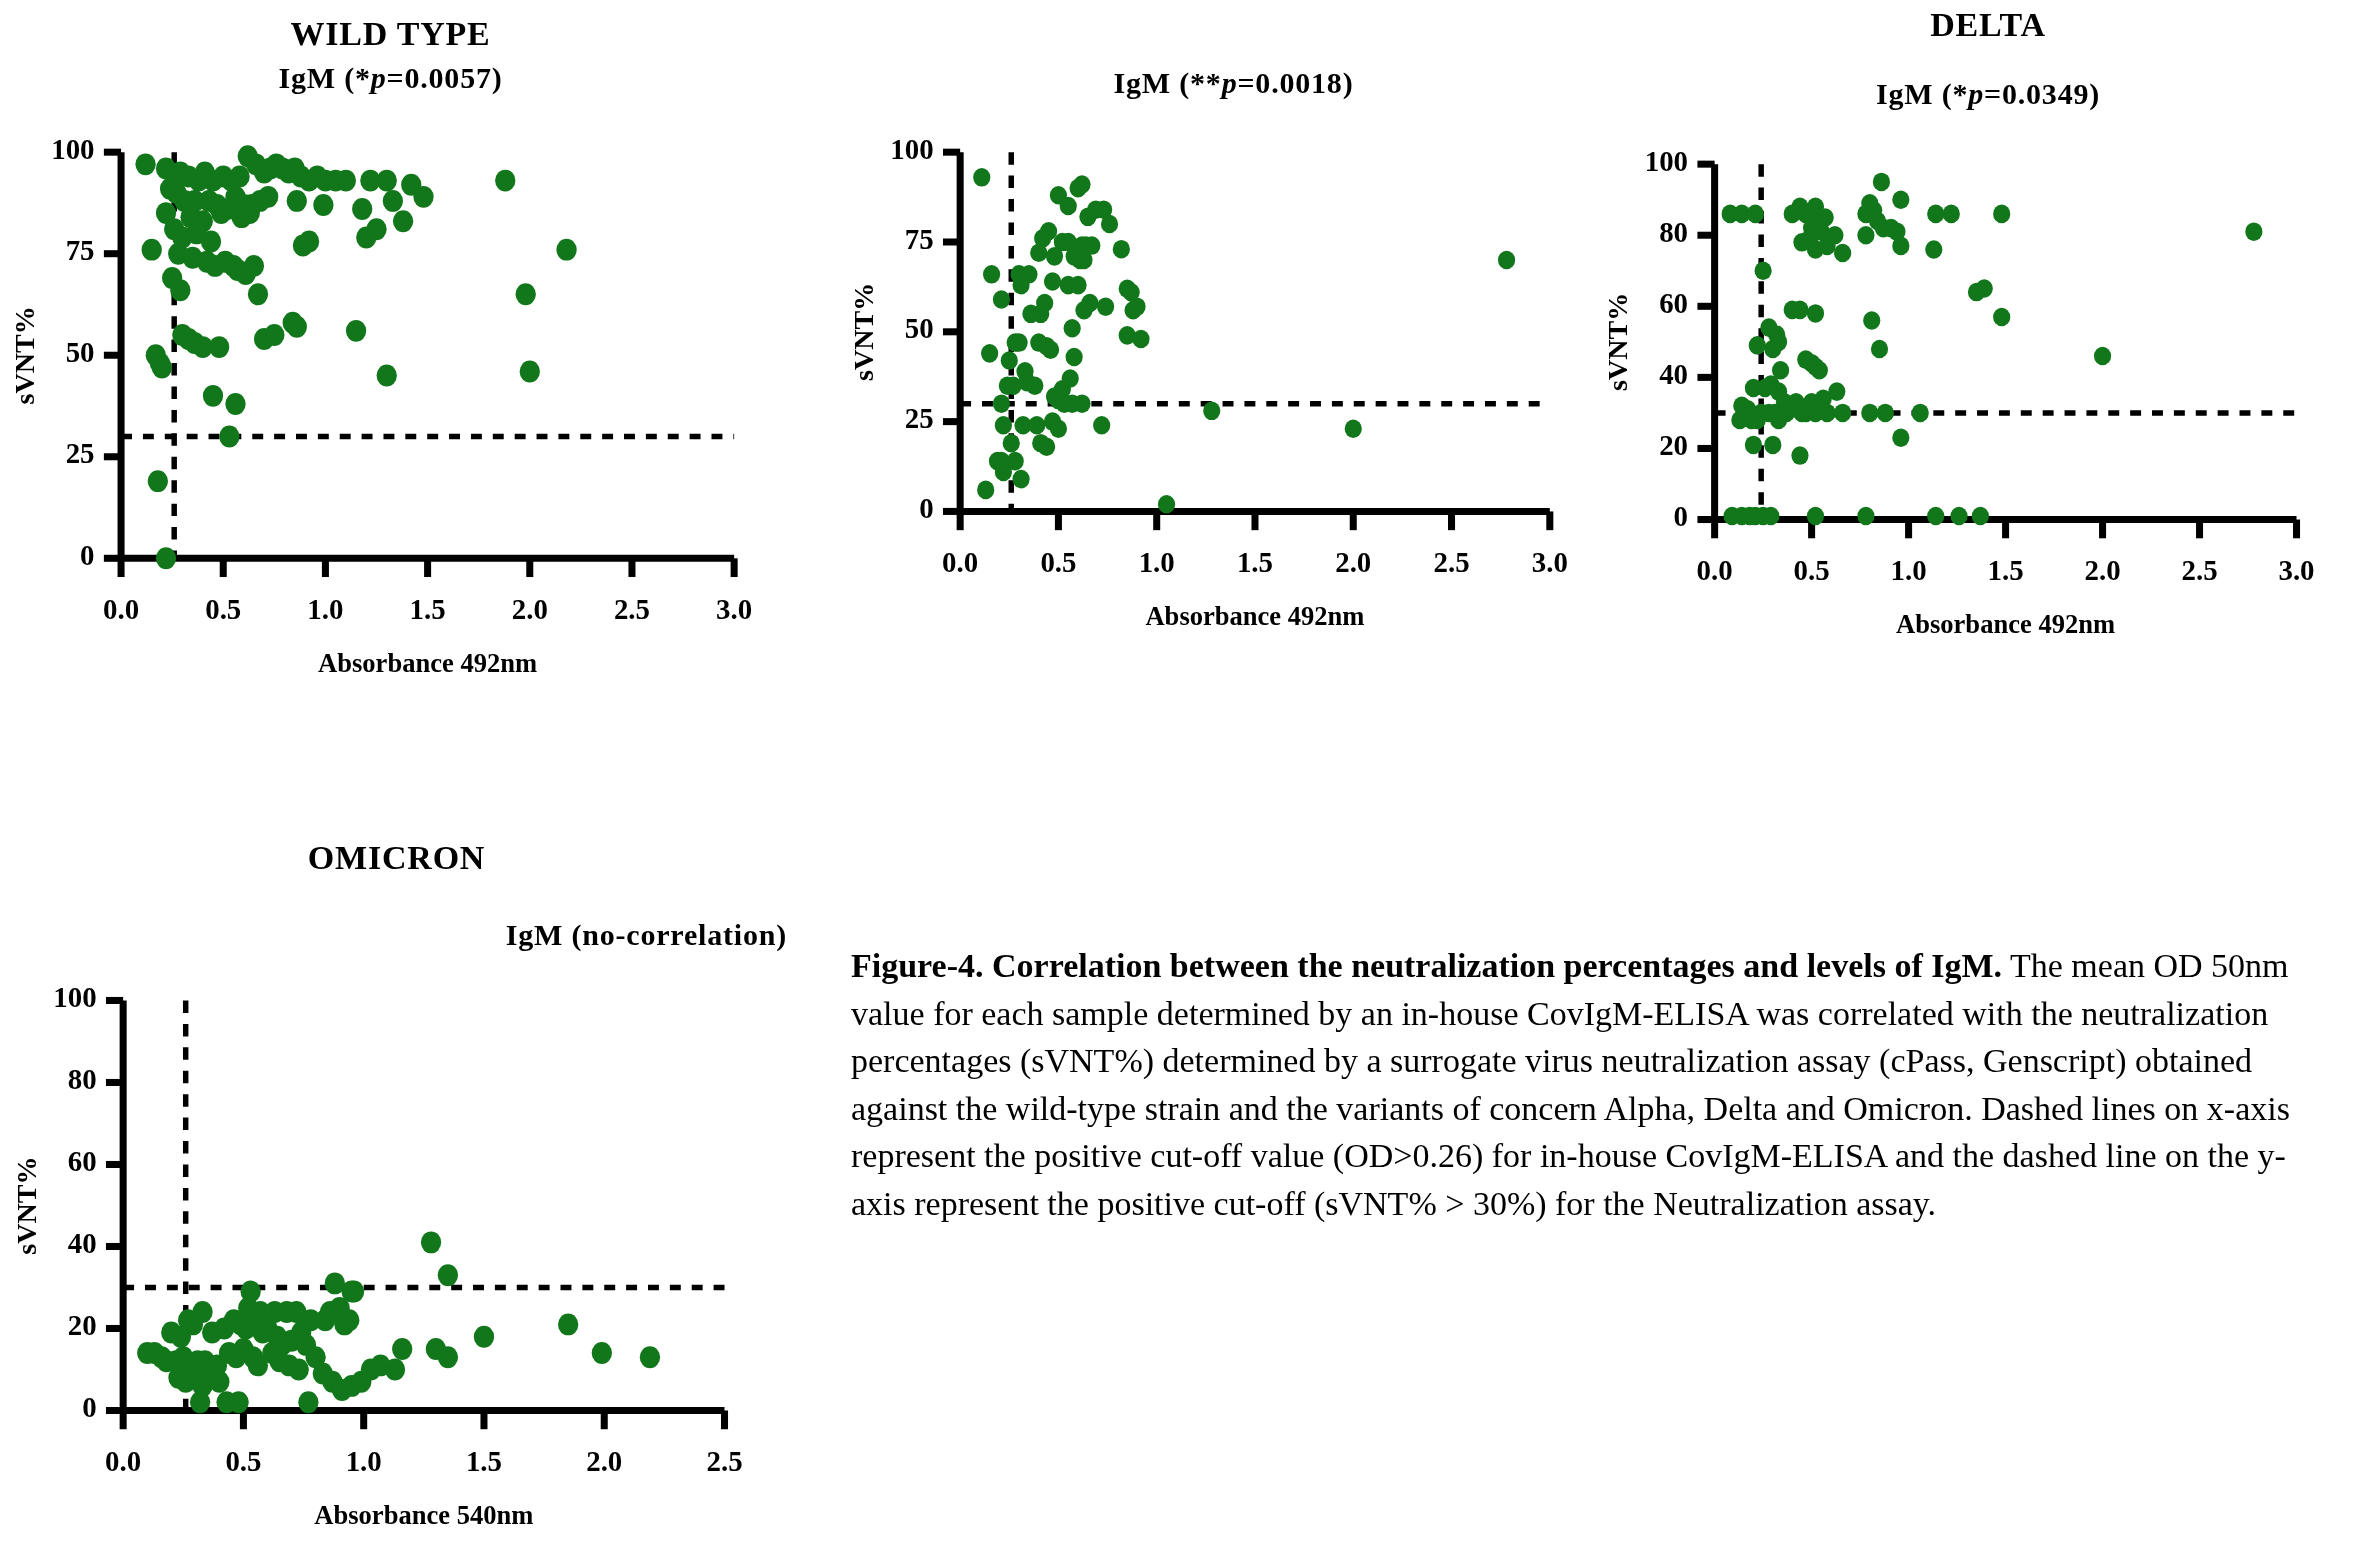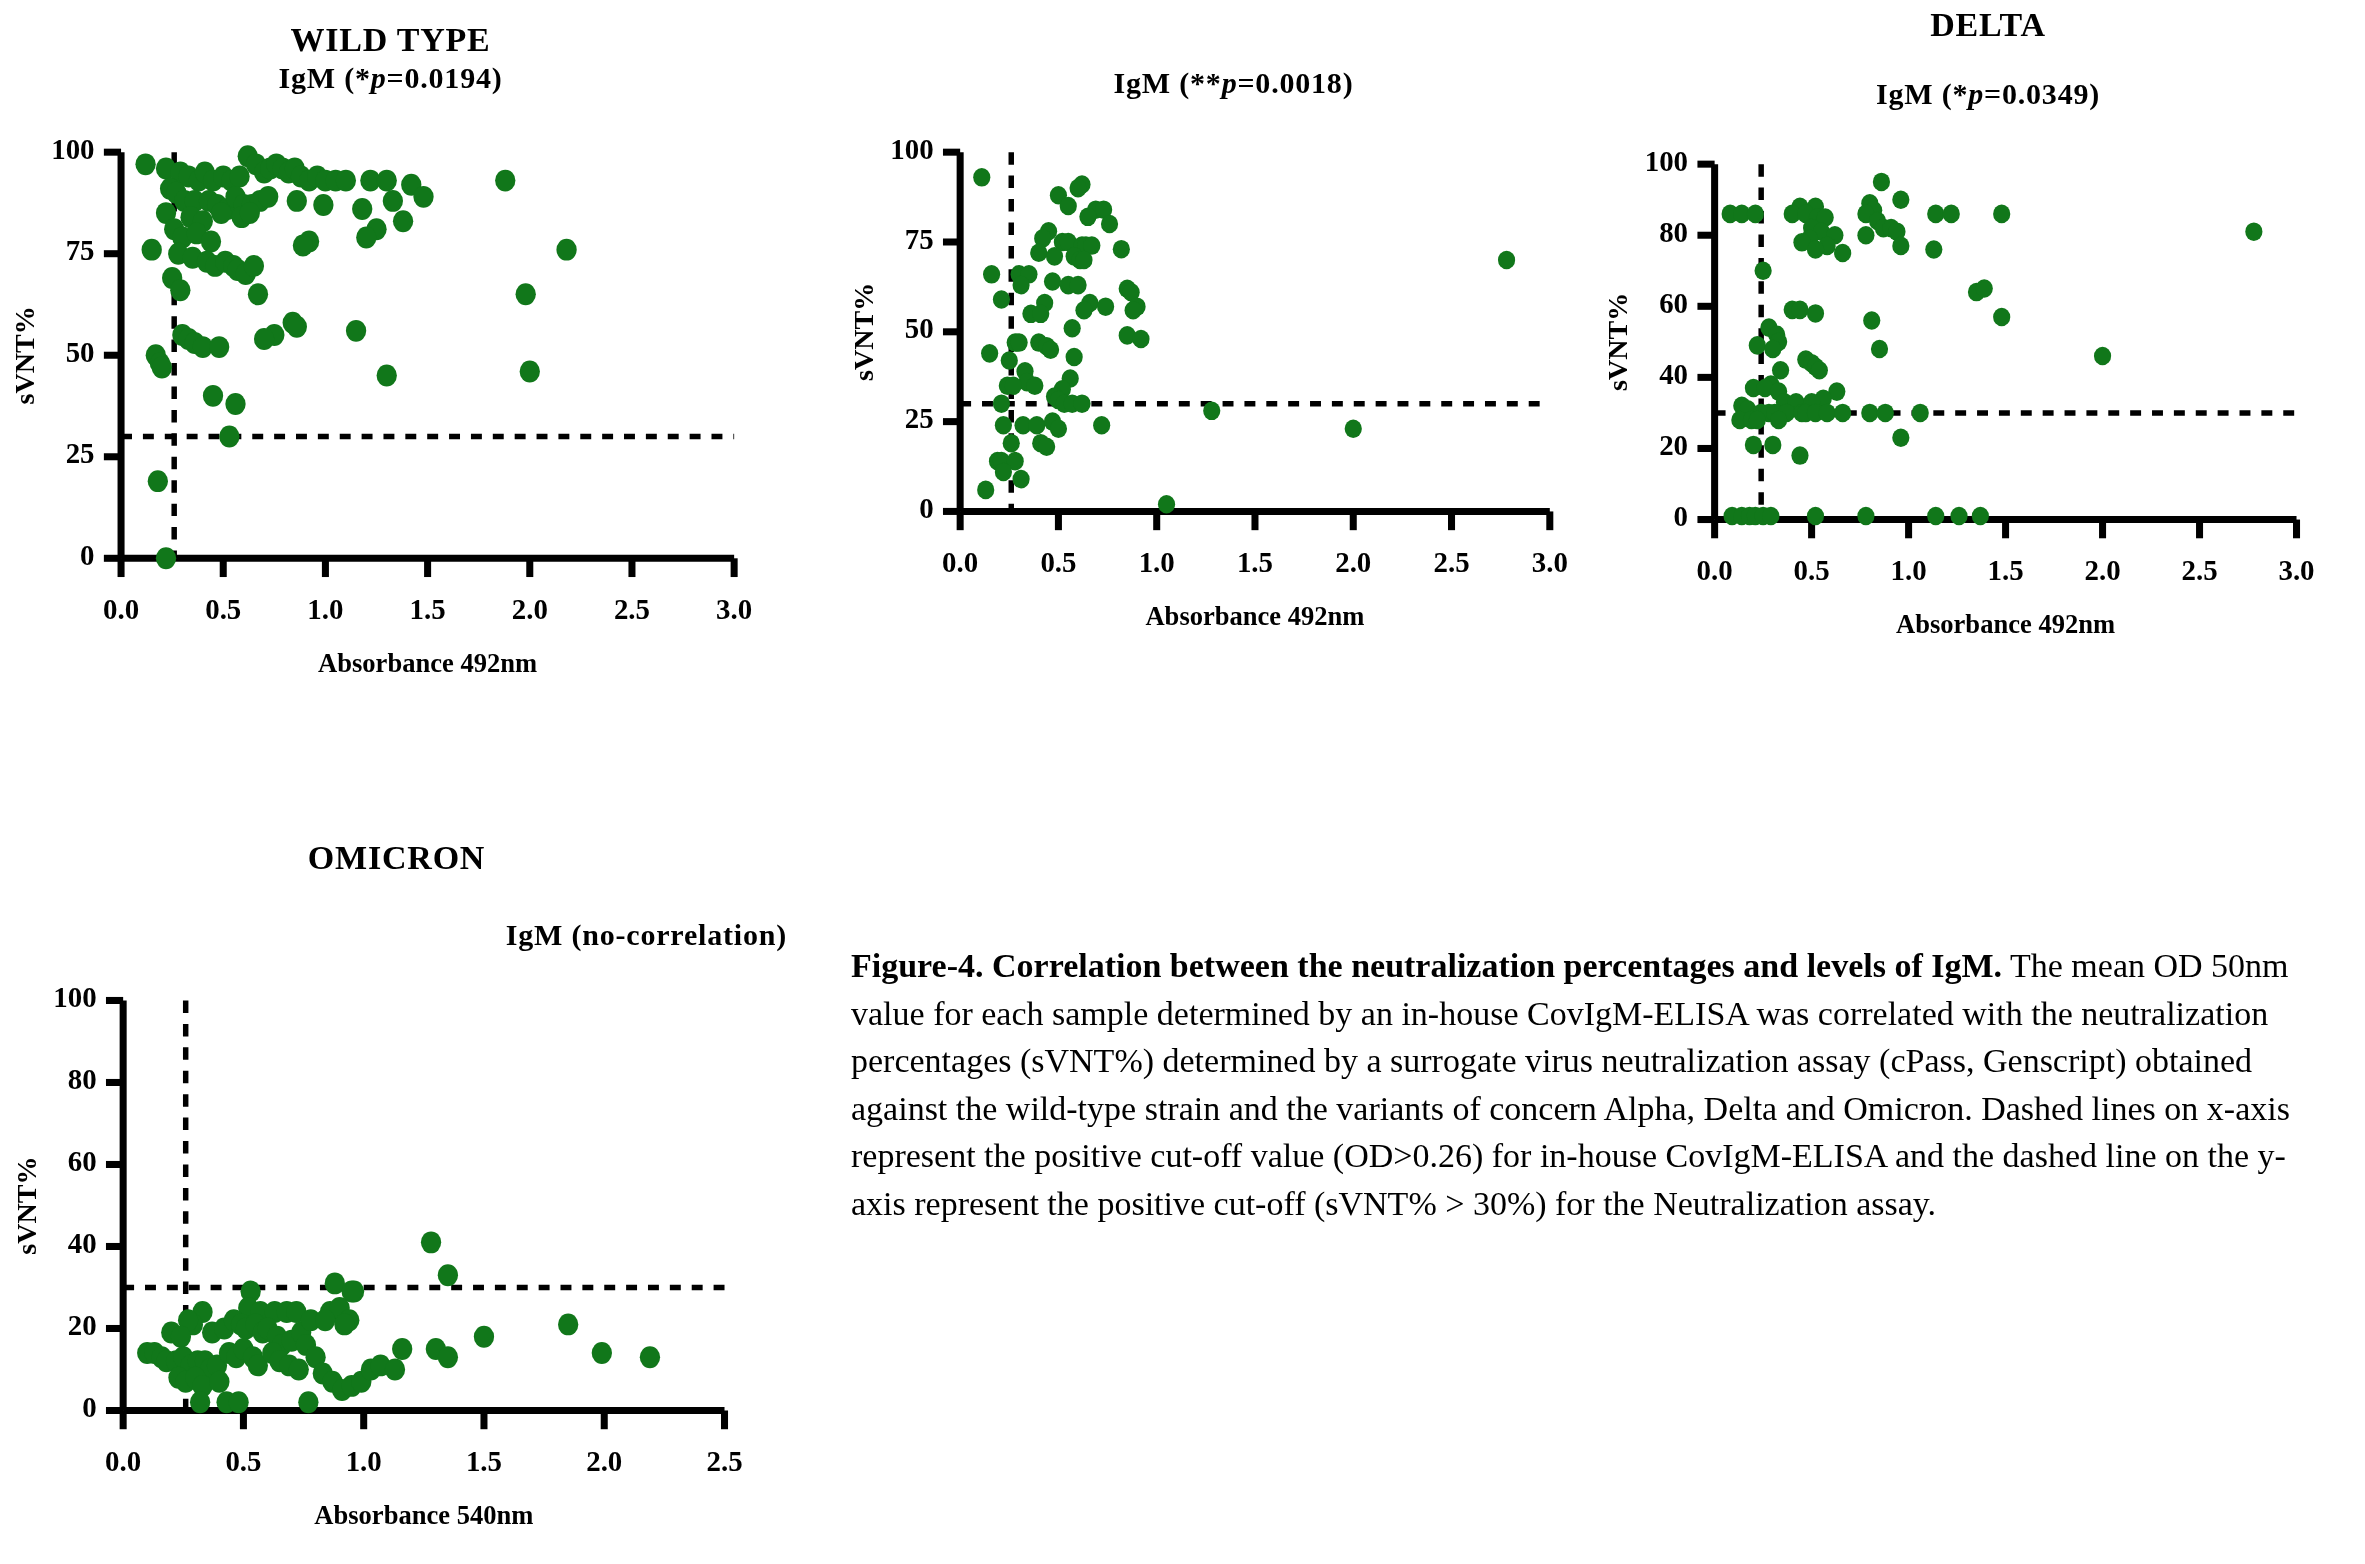--- a/index.html
+++ b/index.html
@@ -26,23 +26,23 @@
   .cut{stroke:#000;fill:none;}
   .dot{fill:#11771a;}
   .caption{position:absolute;font-size:34px;line-height:1.40;
     font-family:"Liberation Serif","DejaVu Serif",serif;text-align:left;margin-top:40px;}
   .caption b{font-weight:bold;}
 </style>
 </head>
 <body>
 
 <div class="panel" style="left:0px;top:0px;width:781px;height:781px;">
-  <div class="panel-title variant-title" style="top:21px;">WILD TYPE</div>
+  <div class="panel-title variant-title" style="top:15px;">WILD TYPE</div>
   <div class="panel-title sub-title" style="top:61px;">
-    <span>IgM (*</span><span class="ital">p</span><span>=0.0194)</span>
+    <span>IgM (*</span><span class="ital">p</span><span>=0.0057)</span>
   </div>
   <div class="plot" style="left:0px;top:109px;">
     <svg id="svg-wild-type" width="781" height="594" viewBox="0 0 1000 760">
         <line x1="155" y1="55" x2="155" y2="575" class="axis-line" stroke-width="9"></line>
         <line x1="155" y1="575" x2="940" y2="575" class="axis-line" stroke-width="9"></line>
         <line x1="133" y1="575" x2="155" y2="575" class="tick" stroke-width="9"></line>
         <text x="121" y="575" class="ticklbl">0</text>
         <line x1="133" y1="445" x2="155" y2="445" class="tick" stroke-width="9"></line>
         <text x="121" y="445" class="ticklbl">25</text>
         <line x1="133" y1="315" x2="155" y2="315" class="tick" stroke-width="9"></line>

